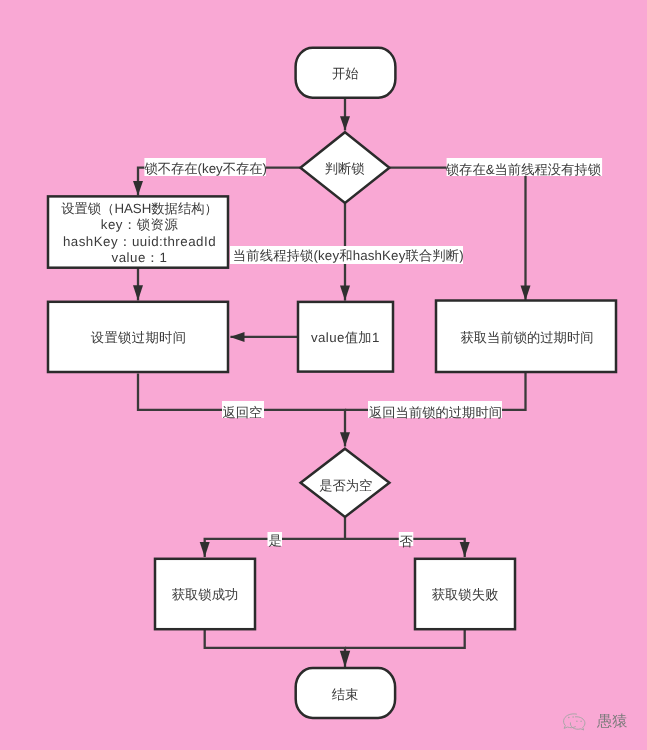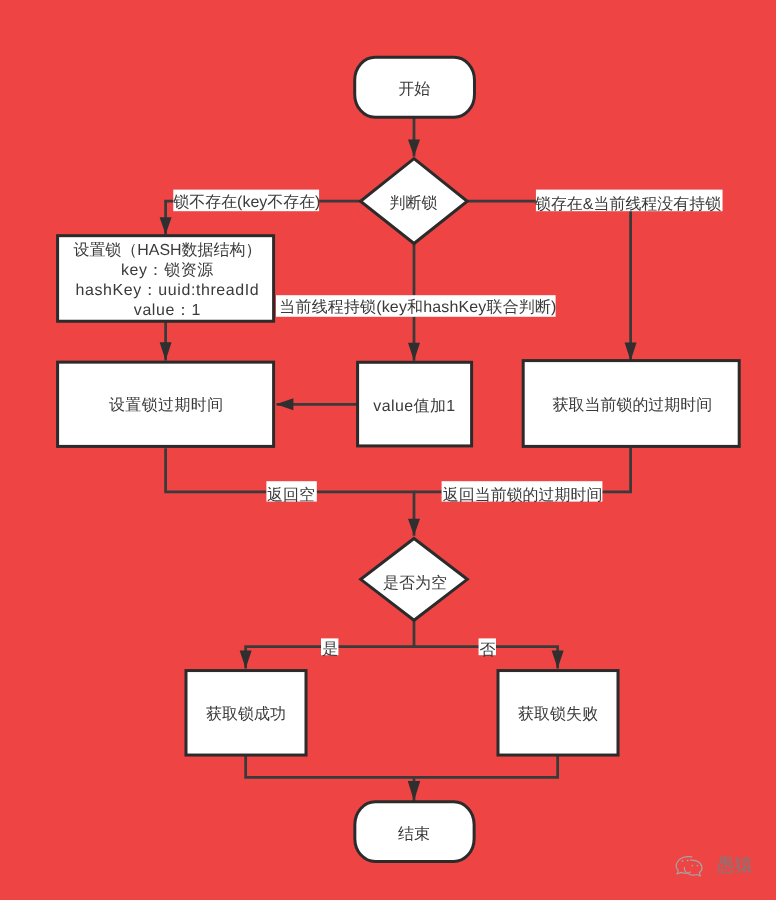--- a/index.html
+++ b/index.html
@@ -1,20 +1,20 @@
 <!DOCTYPE html>
 <html><head>
 <meta charset="utf-8">
 <title>flowchart</title>
 <style>
   html,body{margin:0;padding:0;background:#ffffff;}
   body{width:647px;height:750px;overflow:hidden;
        font-family:"Liberation Sans",sans-serif;
        -webkit-font-smoothing:antialiased;text-rendering:geometricPrecision;}
-  #stage{position:relative;width:647px;height:750px;background:#ef4444;}
+  #stage{position:relative;width:647px;height:750px;background:#f9a8d4;}
   #flow{position:absolute;left:0;top:0;}
   .shape{fill:#ffffff;stroke:#2b2b2b;stroke-width:2.5;stroke-linejoin:miter;}
   .edge{fill:none;stroke:#3a3a3a;stroke-width:2.3;stroke-linecap:butt;stroke-linejoin:miter;}
   .arrowhead{fill:#2f2f2f;stroke:none;}
   .node-label{font-size:13.3px;fill:#3a3a3a;text-anchor:middle;}
   .edge-label{font-size:13.3px;fill:#3a3a3a;}
   .edge-label-bg{fill:#ffffff;stroke:none;}
   .wide{letter-spacing:0.5px;}
   .wide-sm{letter-spacing:0.35px;}
   .wide-xs{letter-spacing:0.15px;}

